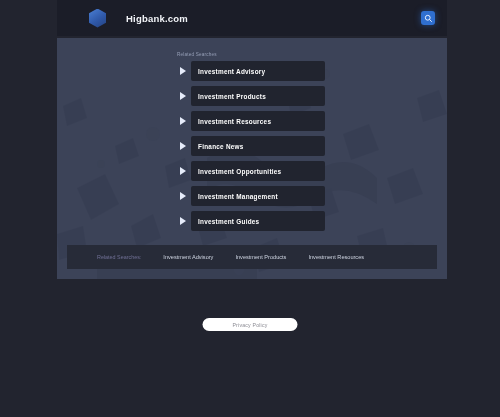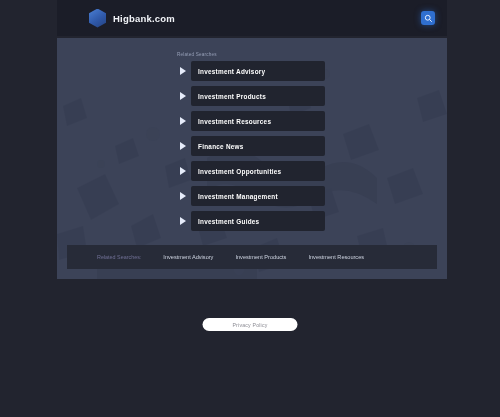--- a/index.html
+++ b/index.html
@@ -31,21 +31,21 @@
     height: 36px;
     background: #1b1d28;
     display: flex;
     align-items: center;
     padding: 0 12px;
     box-sizing: border-box;
   }
   .brand {
     display: flex;
     align-items: center;
-    gap: 7px;
+    gap: 20px;
     padding-left: 20px;
   }
   .logo-hex {
     width: 17px;
     height: 19px;
     background: linear-gradient(145deg, #4a7fd4 0%, #2f58a8 55%, #23417f 100%);
     clip-path: polygon(50% 0%, 100% 25%, 100% 75%, 50% 100%, 0% 75%, 0% 25%);
     flex: 0 0 auto;
   }
   .brand-name {

